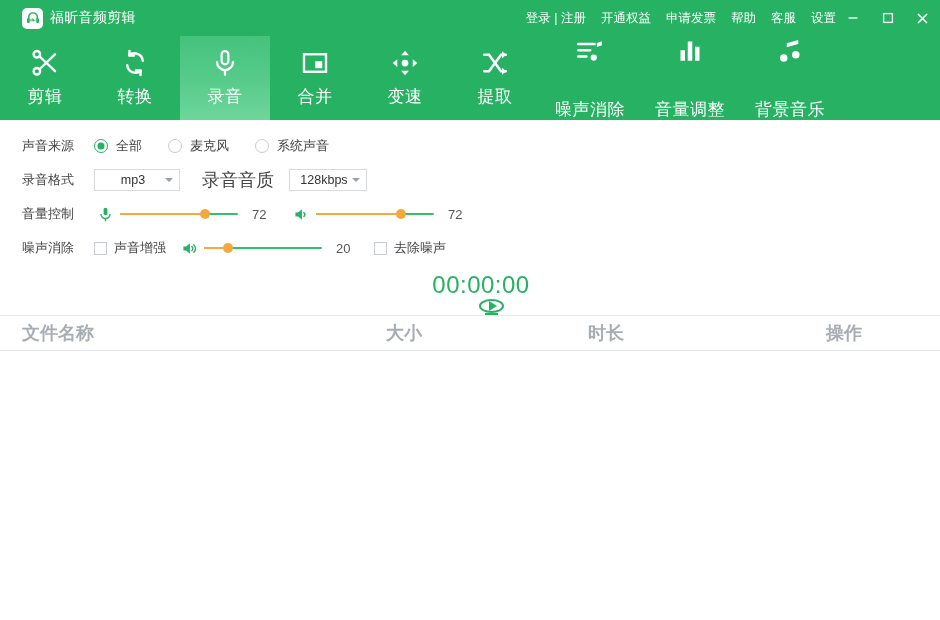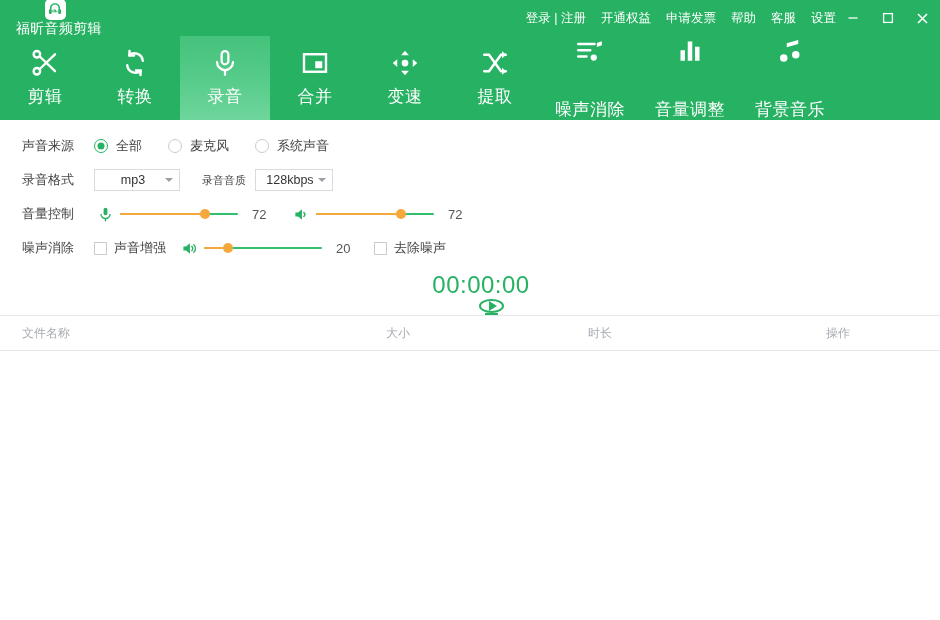--- a/index.html
+++ b/index.html
@@ -8,21 +8,21 @@
     font-family: "Liberation Sans", "DejaVu Sans", sans-serif;
     background: #ffffff; overflow: hidden;
   }
   #app { width: 940px; height: 620px; position: relative; display: flex; flex-direction: column; }
 
   
   .titlebar {
     height: 36px; background: #27b263; flex: 0 0 36px;
     display: flex; align-items: center; position: relative;
   }
-  .logo-wrap { display: flex; align-items: center; padding-left: 9px; flex-direction: column; }
+  .logo-wrap { display: flex; align-items: center; padding-left: 22px; }
   .logo-box {
     width: 21px; height: 21px; border-radius: 5px; background: #ffffff;
     display: flex; align-items: center; justify-content: center;
   }
   .app-title {
     color: #ffffff; font-size: 14px; margin-left: 7px; letter-spacing: .3px;
     white-space: nowrap;
   }
   .title-menu {
     position: absolute; right: 104px; top: 0; height: 36px;
@@ -81,21 +81,21 @@
     font-size: 12.5px; color: #333333; position: relative; padding: 0 18px 0 10px;
     cursor: default;
   }
   .select .caret {
     position: absolute; right: 6px; top: 50%; transform: translateY(-50%);
     width: 0; height: 0; border-left: 4px solid transparent;
     border-right: 4px solid transparent; border-top: 4px solid #9aa0a6;
   }
   .sel-w1 { width: 86px; }
   .sel-w2 { width: 78px; }
-  .inline-label { font-size: 11px; color: #444444; margin: 0 9px 0 22px; white-space: nowrap; }
+  .inline-label { font-size: 18px; color: #444444; margin: 0 15px 0 22px; white-space: nowrap; }
 
   
   .slider-group { display: flex; align-items: center; }
   .sl-icon { width: 22px; display: flex; align-items: center; justify-content: center; }
   .slider { position: relative; height: 14px; display: flex; align-items: center; margin-left: 4px; }
   .track { height: 2.5px; width: 100%; background: #30c06e; border-radius: 2px; position: relative; }
   .track .fill { position: absolute; left: 0; top: 0; height: 100%; background: #f5a93c; border-radius: 2px; }
   .knob {
     position: absolute; width: 10px; height: 10px; border-radius: 50%;
     background: #f5a93c; top: 50%; transform: translate(-50%, -50%);
@@ -119,21 +119,21 @@
   .play-tri {
     width: 0; height: 0; border-left: 8px solid #27b263;
     border-top: 5px solid transparent; border-bottom: 5px solid transparent;
     margin-left: 3px;
   }
   .stop-btn { width: 13px; height: 13px; background: #27b263; margin-left: 21px; cursor: default; }
 
   
   .list-area { flex: 1 1 auto; display: flex; flex-direction: column; border-top: 1px solid #e6e8ea; }
   .list-head { height: 35px; display: flex; align-items: center; position: relative; border-bottom: 1px solid #e6e8ea; }
-  .th { position: absolute; font-size: 12px; color: #a8acb3; }
+  .th { position: absolute; font-size: 18px; color: #a8acb3; font-weight: bold; }
   .list-body { flex: 1 1 auto; background: #ffffff; }
 </style>
 </head>
 <body>
 
 <div id="app">
 
   <div class="titlebar">
     <div class="logo-wrap">
       <div class="logo-box">

